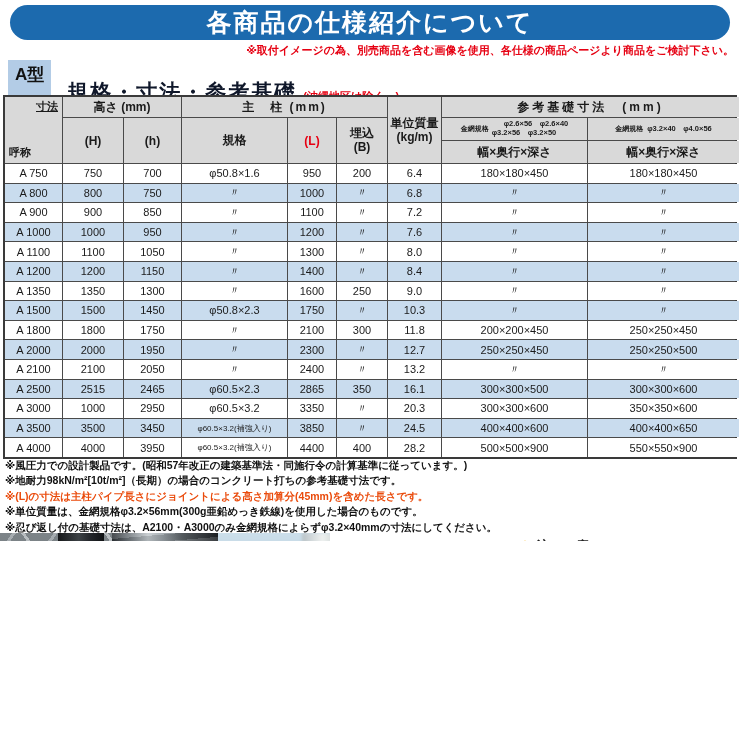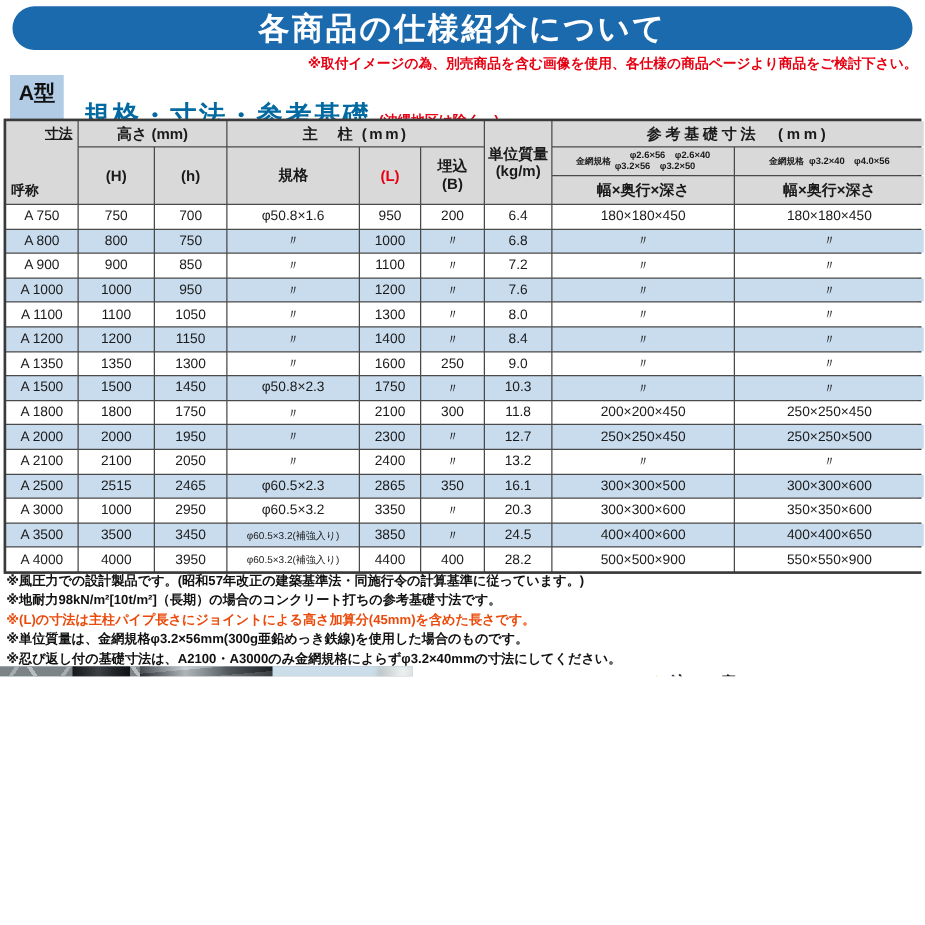--- a/index.html
+++ b/index.html
@@ -10,21 +10,21 @@
   .banner { position:absolute; left:10px; top:5px; width:720px; height:35px; background:#1c6aae;
             border-radius:18px; display:flex; align-items:center; justify-content:center; }
   .banner span { color:#fff; font-size:25px; font-weight:bold; letter-spacing:2px; }
 
   .top-note { position:absolute; top:43px; left:0; right:6px; text-align:right;
               color:#e60012; font-size:11px; font-weight:bold; }
 
   
   .section { position:absolute; top:60px; left:8px; display:flex; align-items:flex-end; }
   .badge { background:#b3cce6; color:#111; font-size:17px; font-weight:bold; padding:3px 7px 20px; }
-  .sec-title { font-size:21px; font-weight:bold; letter-spacing:2px; margin-left:16px; color:#0369a1;text-align:center; }
+  .sec-title { font-size:21px; font-weight:bold; letter-spacing:2px; margin-left:16px; color:#0f172a;text-align:center; }
   .sec-note { color:#e60012; font-size:11px; font-weight:bold; margin-left:6px; margin-bottom:2px; }
 
   
   .spec-table { position:absolute; left:3px; top:95px; width:734px;
                 display:grid; grid-template-columns:57px 60px 57px 105px 48px 50px 53px 145px 151px;
                 grid-template-rows:20px 22px 22px; grid-auto-rows:18.6px;
                 gap:1px; background:#4a4a4a; border:2px solid #3a3a3a; }
   .spec-table > div { display:flex; align-items:center; justify-content:center; background:#fff;
                       font-size:11px; text-align:center; }
   .spec-table .th { background:#d9d9d9; font-weight:bold; font-size:12px; }

